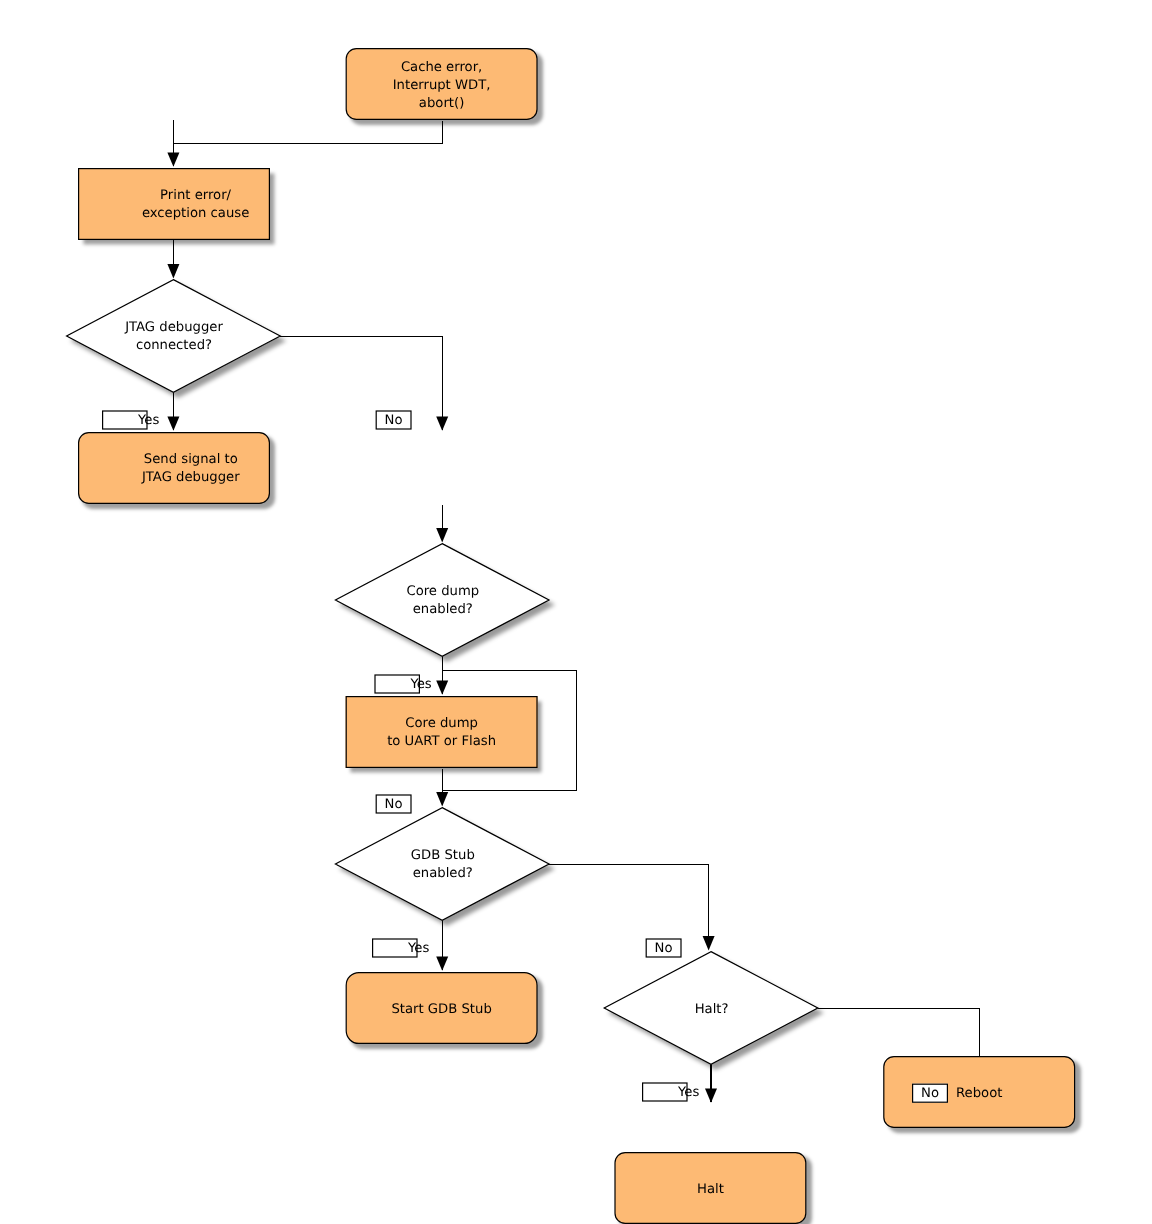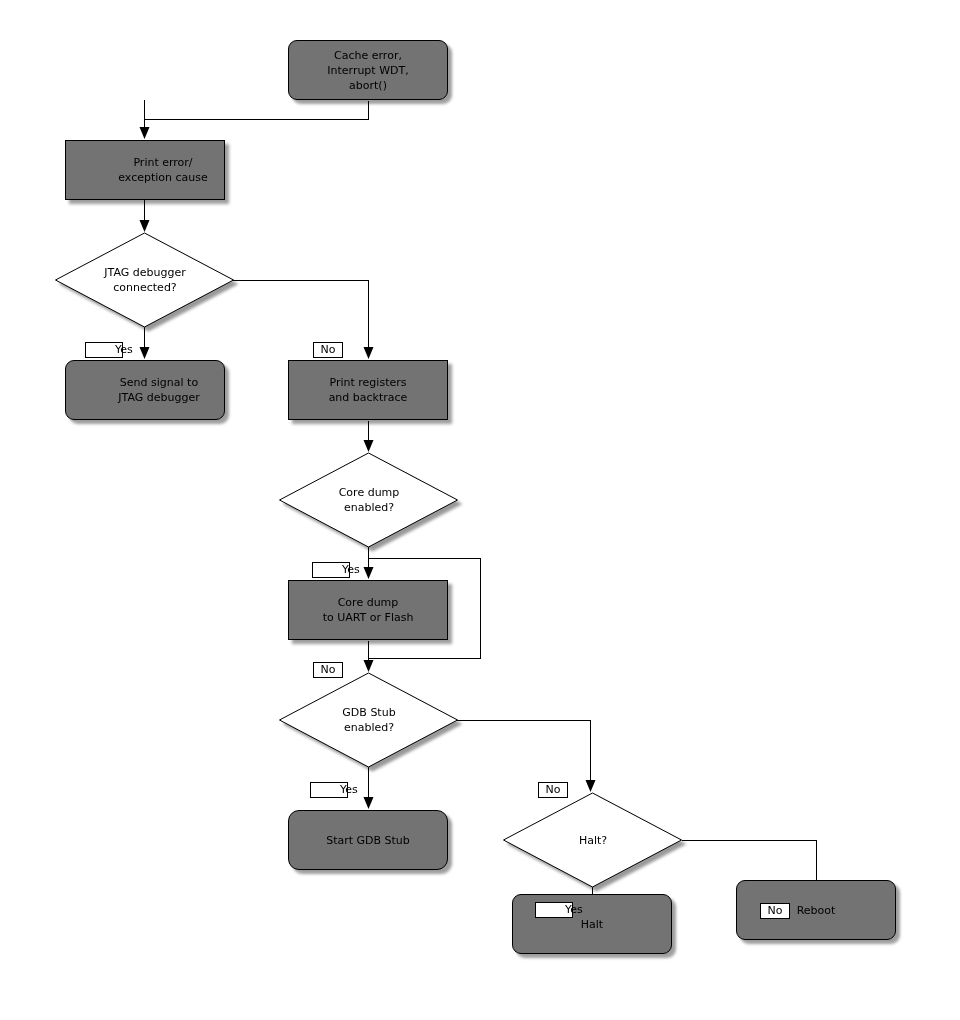--- a/index.html
+++ b/index.html
@@ -11,21 +11,21 @@
     font-family: "DejaVu Sans", sans-serif;
     color: #000;
     overflow: hidden;
   }
   svg.layer { position: absolute; left: 0; top: 0; }
   .node {
     position: absolute;
     box-sizing: border-box;
     width: 160px;
     height: 60px;
-    background: #737373;
+    background: #fdba74;
     border: 1px solid #000000;
     box-shadow: 4px 4px 3px rgba(0,0,0,0.38);
     display: flex;
     align-items: center;
     justify-content: center;
     text-align: center;
     font-size: 11px;
     line-height: 15px;
     white-space: pre-line;
   }
@@ -95,26 +95,24 @@
     </g>
   </svg>
 
   <div class="node rounded" style="left:288px; top:40px;">Cache error,
 Interrupt WDT,
 abort()</div>
   <div class="node" style="left:65px;  top:140px;padding-left:36px;">Print error/
 exception cause</div>
   <div class="node rounded" style="left:65px;  top:360px;padding-left:28px;">Send signal to
 JTAG debugger</div>
-  <div class="node" style="left:288px; top:360px;">Print registers
-and backtrace</div>
   <div class="node" style="left:288px; top:580px;">Core dump
 to UART or Flash</div>
   <div class="node rounded" style="left:288px; top:810px;border-radius:11px;">Start GDB Stub</div>
-  <div class="node rounded" style="left:512px; top:894px;">Halt</div>
+  <div class="node rounded" style="left:512px; top:960px;">Halt</div>
   <div class="node rounded" style="left:736px; top:880px;">Reboot</div>
 
   <div class="dtext" style="left:85px;  top:250px;">JTAG debugger
 connected?</div>
   <div class="dtext" style="left:309px; top:470px;">Core dump
 enabled?</div>
   <div class="dtext" style="left:309px; top:690px;">GDB Stub
 enabled?</div>
   <div class="dtext" style="left:533px; top:810px;">Halt?</div>
 

